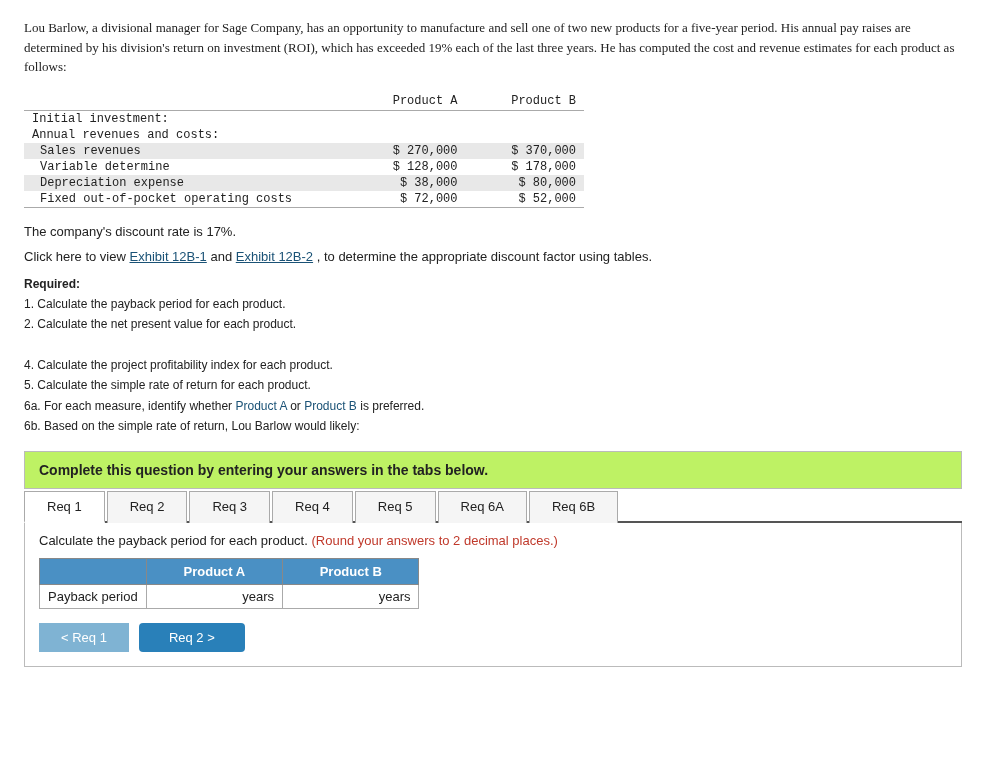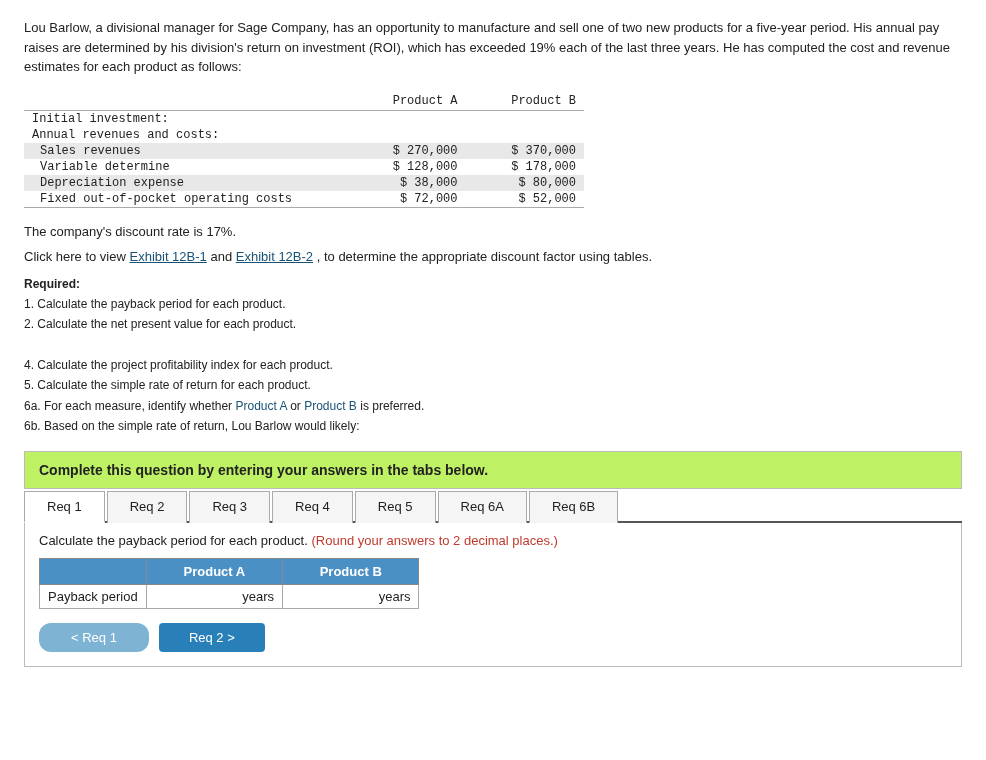--- a/index.html
+++ b/index.html
@@ -8,20 +8,21 @@
       font-size: 13px;
       background: #fff;
       color: #222;
       padding: 18px 24px;
       width: 986px;
     }
     .intro-text {
       font-size: 13px;
       line-height: 1.5;
       margin-bottom: 16px;
+      font-family: Liberation Serif, serif;
     }
     .data-table {
       width: 560px;
       border-collapse: collapse;
       margin-bottom: 16px;
       font-size: 12px;
       font-family: 'Courier New', monospace;
     }
     .data-table td {
       padding: 1px 8px;
@@ -129,24 +130,24 @@
 
     .nav-buttons {
       display: flex;
       gap: 10px;
       margin-top: 10px;
     }
     .btn-prev {
       background: #7fb3d3;
       color: #fff;
       border: none;
-      padding: 7px 32px;
+      padding: 7px 22px;
       font-size: 13px;
       cursor: pointer;
-      border-radius: 12px;
+      border-radius: 0;
     }
     .btn-next {
       background: #2980b9;
       color: #fff;
       border: none;
       padding: 7px 30px;
       font-size: 13px;
       cursor: pointer;
       border-radius: 4px;
     }

